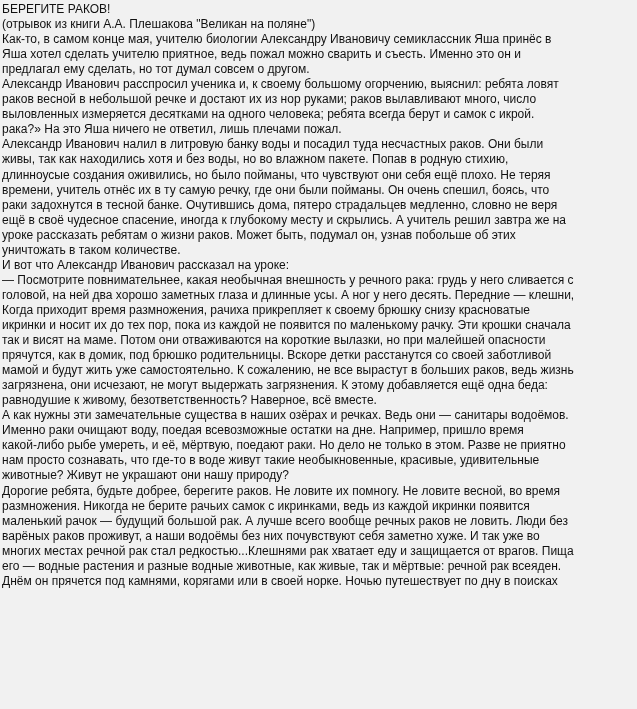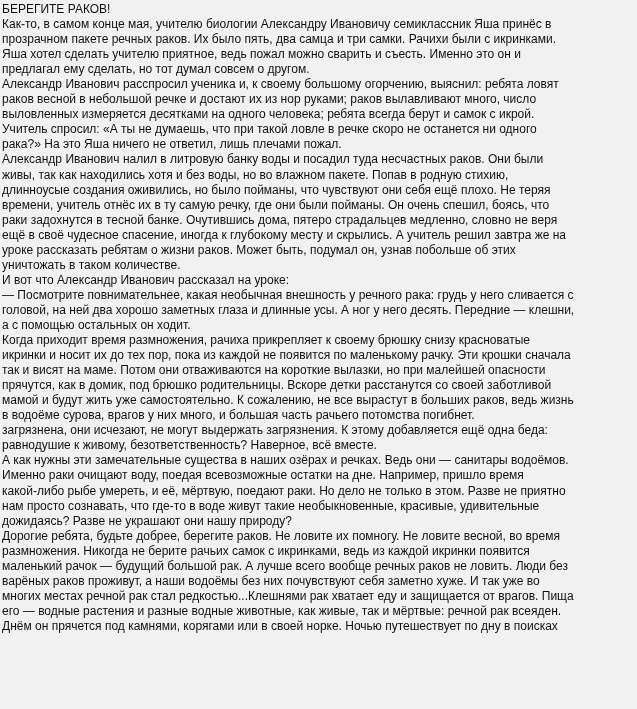--- a/index.html
+++ b/index.html
@@ -27,55 +27,52 @@
     white-space: nowrap;
     overflow: hidden;
     height: 15.05px;
   }
 </style>
 </head>
 <body>
 
 <div class="document">
   <div class="text-line">БЕРЕГИТЕ РАКОВ!</div>
+  <div class="text-line">(отрывок из книги А.А. Плешакова "Великан на поляне")</div>
   <div>
       <div class="text-line">Как-то, в самом конце мая, учителю биологии Александру Ивановичу семиклассник Яша принёс в</div>
-      <div class="text-line">прозрачном пакете речных раков. Их было пять, два самца и три самки. Рачихи были с икринками.</div>
       <div class="text-line">Яша хотел сделать учителю приятное, ведь пожал можно сварить и съесть. Именно это он и</div>
       <div class="text-line">предлагал ему сделать, но тот думал совсем о другом.</div>
       <div class="text-line">Александр Иванович расспросил ученика и, к своему большому огорчению, выяснил: ребята ловят</div>
       <div class="text-line">раков весной в небольшой речке и достают их из нор руками; раков вылавливают много, число</div>
       <div class="text-line">выловленных измеряется десятками на одного человека; ребята всегда берут и самок с икрой.</div>
-      <div class="text-line">Учитель спросил: «А ты не думаешь, что при такой ловле в речке скоро не останется ни одного</div>
       <div class="text-line">рака?» На это Яша ничего не ответил, лишь плечами пожал.</div>
       <div class="text-line">Александр Иванович налил в литровую банку воды и посадил туда несчастных раков. Они были</div>
       <div class="text-line">живы, так как находились хотя и без воды, но во влажном пакете. Попав в родную стихию,</div>
       <div class="text-line">длинноусые создания оживились, но было пойманы, что чувствуют они себя ещё плохо. Не теряя</div>
       <div class="text-line">времени, учитель отнёс их в ту самую речку, где они были пойманы. Он очень спешил, боясь, что</div>
       <div class="text-line">раки задохнутся в тесной банке. Очутившись дома, пятеро страдальцев медленно, словно не веря</div>
       <div class="text-line">ещё в своё чудесное спасение, иногда к глубокому месту и скрылись. А учитель решил завтра же на</div>
       <div class="text-line">уроке рассказать ребятам о жизни раков. Может быть, подумал он, узнав побольше об этих</div>
       <div class="text-line">уничтожать в таком количестве.</div>
       <div class="text-line">И вот что Александр Иванович рассказал на уроке:</div>
       <div class="text-line">— Посмотрите повнимательнее, какая необычная внешность у речного рака: грудь у него сливается с</div>
       <div class="text-line">головой, на ней два хорошо заметных глаза и длинные усы. А ног у него десять. Передние — клешни,</div>
-      <div class="text-line">а с помощью остальных он ходит.</div>
       <div class="text-line">Когда приходит время размножения, рачиха прикрепляет к своему брюшку снизу красноватые</div>
       <div class="text-line">икринки и носит их до тех пор, пока из каждой не появится по маленькому рачку. Эти крошки сначала</div>
       <div class="text-line">так и висят на маме. Потом они отваживаются на короткие вылазки, но при малейшей опасности</div>
       <div class="text-line">прячутся, как в домик, под брюшко родительницы. Вскоре детки расстанутся со своей заботливой</div>
       <div class="text-line">мамой и будут жить уже самостоятельно. К сожалению, не все вырастут в больших раков, ведь жизнь</div>
-      <div class="text-line">в водоёме сурова, врагов у них много, и большая часть рачьего потомства погибнет.</div>
       <div class="text-line">загрязнена, они исчезают, не могут выдержать загрязнения. К этому добавляется ещё одна беда:</div>
       <div class="text-line">равнодушие к живому, безответственность? Наверное, всё вместе.</div>
       <div class="text-line">А как нужны эти замечательные существа в наших озёрах и речках. Ведь они — санитары водоёмов.</div>
       <div class="text-line">Именно раки очищают воду, поедая всевозможные остатки на дне. Например, пришло время</div>
       <div class="text-line">какой-либо рыбе умереть, и её, мёртвую, поедают раки. Но дело не только в этом. Разве не приятно</div>
       <div class="text-line">нам просто сознавать, что где-то в воде живут такие необыкновенные, красивые, удивительные</div>
-      <div class="text-line">дожидаясь? Разве не украшают они нашу природу?</div>
+      <div class="text-line">животные? Живут не украшают они нашу природу?</div>
       <div class="text-line">Дорогие ребята, будьте добрее, берегите раков. Не ловите их помногу. Не ловите весной, во время</div>
       <div class="text-line">размножения. Никогда не берите рачьих самок с икринками, ведь из каждой икринки появится</div>
       <div class="text-line">маленький рачок — будущий большой рак. А лучше всего вообще речных раков не ловить. Люди без</div>
       <div class="text-line">варёных раков проживут, а наши водоёмы без них почувствуют себя заметно хуже. И так уже во</div>
       <div class="text-line">многих местах речной рак стал редкостью...Клешнями рак хватает еду и защищается от врагов. Пища</div>
       <div class="text-line">его — водные растения и разные водные животные, как живые, так и мёртвые: речной рак всеяден.</div>
       <div class="text-line">Днём он прячется под камнями, корягами или в своей норке. Ночью путешествует по дну в поисках</div>
     </div>
 </div>
 

